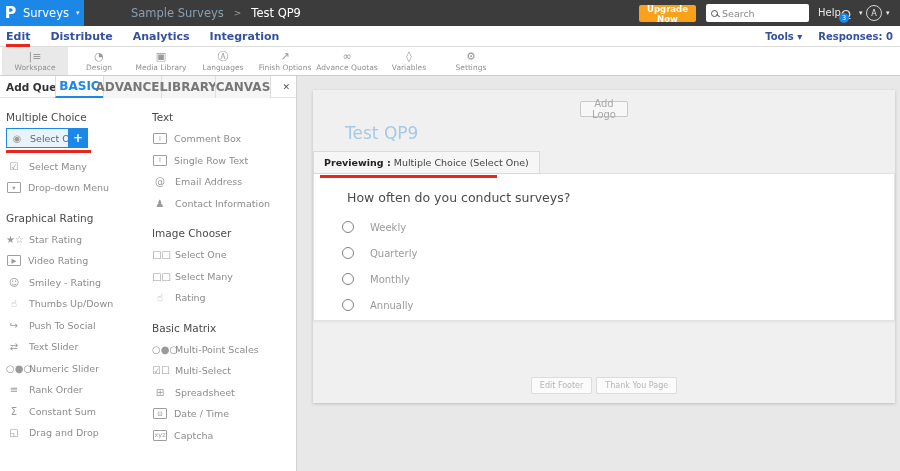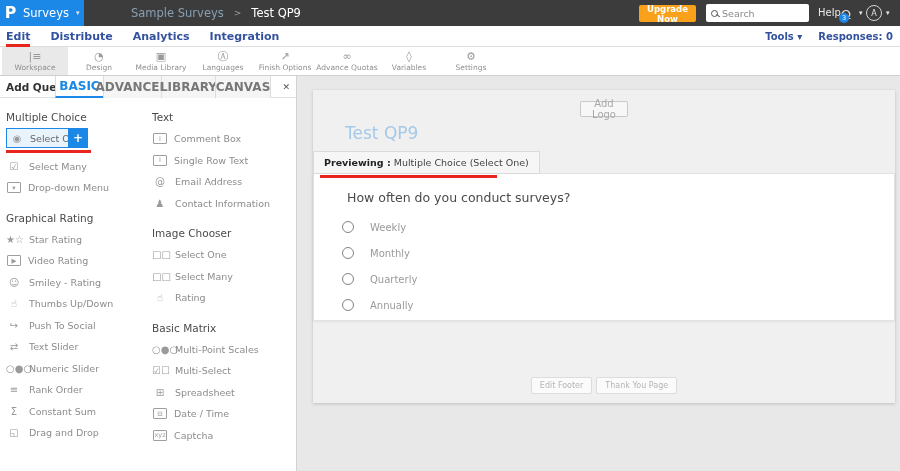--- a/index.html
+++ b/index.html
@@ -336,25 +336,25 @@
     <div id="preview-underline"></div>
     <div id="question-card">
       <div id="question-text">How often do you conduct surveys?</div>
       <div id="options">
           <div class="opt-row">
             <span class="radio"></span>
             <span class="opt-label">Weekly</span>
           </div>
           <div class="opt-row">
             <span class="radio"></span>
-            <span class="opt-label">Monthly</span>
+            <span class="opt-label">Quarterly</span>
           </div>
           <div class="opt-row">
             <span class="radio"></span>
-            <span class="opt-label">Quarterly</span>
+            <span class="opt-label">Monthly</span>
           </div>
           <div class="opt-row">
             <span class="radio"></span>
             <span class="opt-label">Annually</span>
           </div>
         </div>
     </div>
     <div id="footer-btns">
         <button class="footer-btn">Edit Footer</button>
         <button class="footer-btn">Thank You Page</button>

